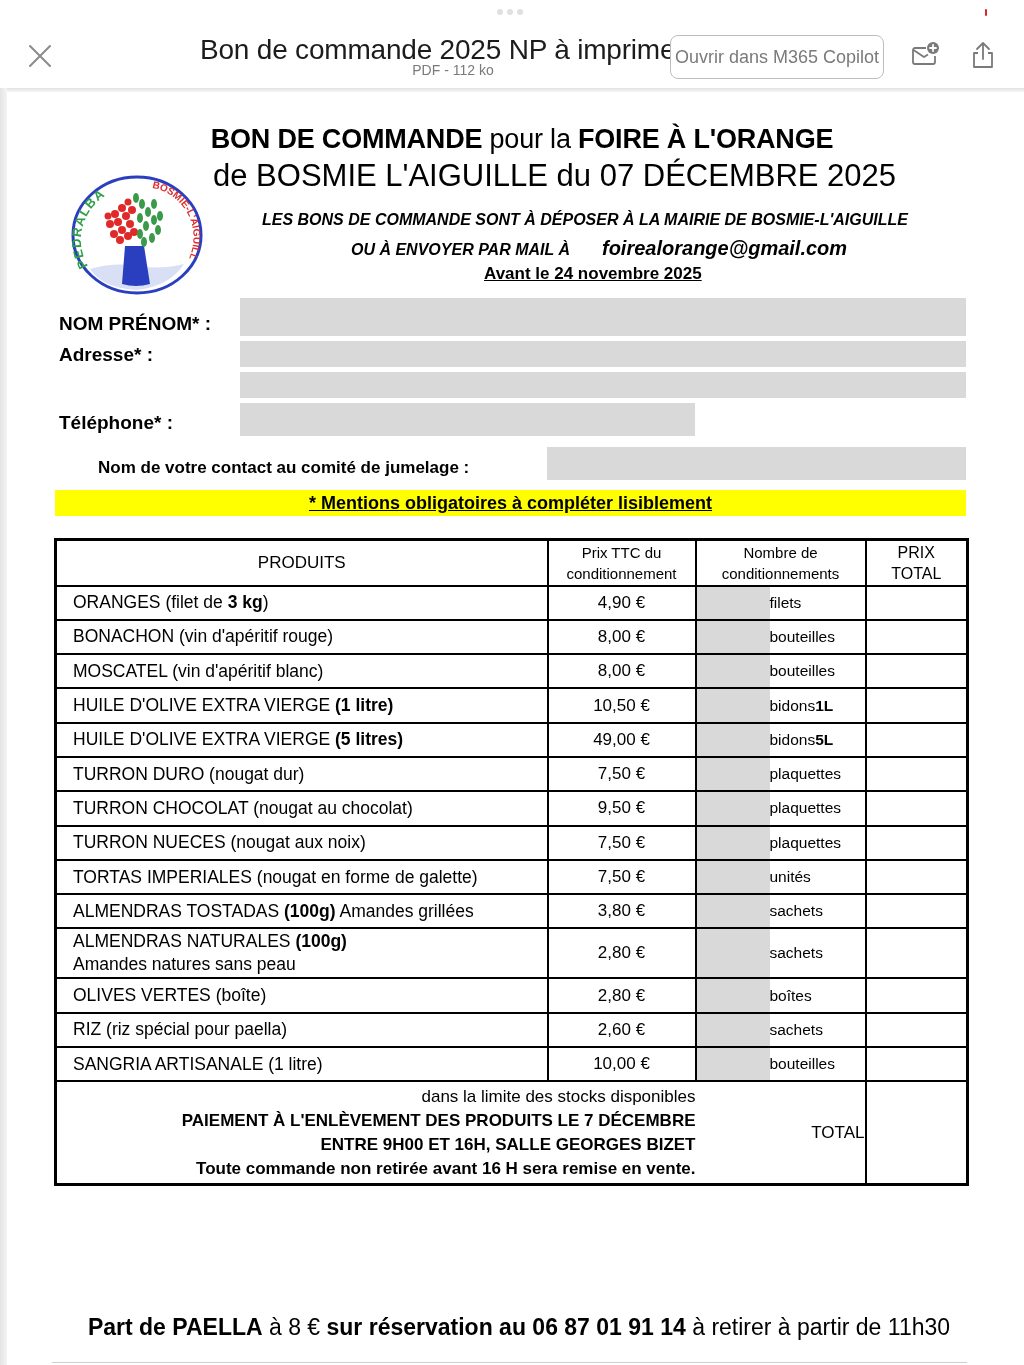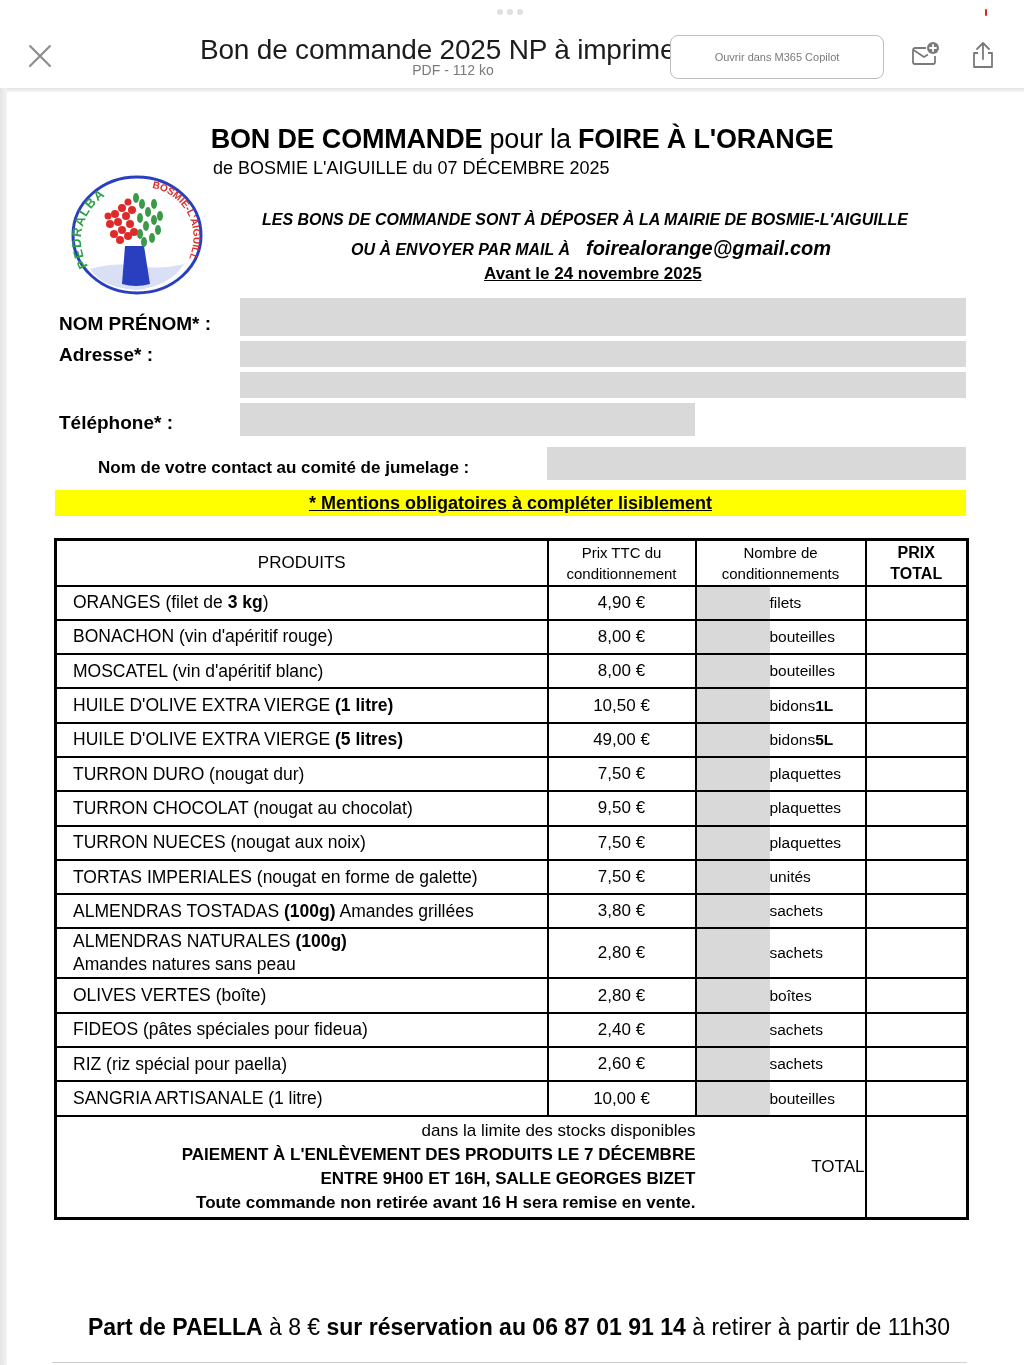--- a/index.html
+++ b/index.html
@@ -7,39 +7,39 @@
   body { position: relative; font-family: "Liberation Sans", sans-serif; color: #000; }
 
   
   .topbar { position: absolute; left: 0; top: 0; width: 1024px; height: 88px; background: #ffffff; }
   .grabber { position: absolute; left: 497px; top: 9px; display: flex; gap: 4px; }
   .grabber span { width: 6px; height: 6px; border-radius: 3px; background: #e0e0e0; display: block; }
   .rec-dot { position: absolute; left: 985px; top: 9px; width: 2px; height: 7px; background: #e0261f; border-radius: 1px; }
   .close-btn { position: absolute; left: 26px; top: 42px; width: 28px; height: 28px; cursor: pointer; }
   .doc-title { position: absolute; left: 200px; width: 506px; top: 34px; font-family: "Liberation Sans", sans-serif; font-size: 28px; color: #1c1c1e; letter-spacing: -0.2px; }
   .doc-meta { position: absolute; left: 200px; width: 506px; top: 62px; text-align: center; font-size: 14px; color: #7a7a7a; }
-  .copilot-btn { position: absolute; left: 670px; top: 35px; width: 214px; height: 44px; border: 1px solid #bdbdbd; border-radius: 8px; background: #fff; font-family: "Liberation Sans", sans-serif; font-size: 11px; color: #7a7a7a; display: flex; align-items: center; justify-content: center; cursor: pointer; }
+  .copilot-btn { position: absolute; left: 670px; top: 35px; width: 214px; height: 44px; border: 1px solid #bdbdbd; border-radius: 8px; background: #fff; font-family: "Liberation Sans", sans-serif; font-size: 18px; color: #7a7a7a; display: flex; align-items: center; justify-content: center; cursor: pointer; }
   .icon-btn { position: absolute; width: 32px; height: 32px; cursor: pointer; display: flex; align-items: center; justify-content: center; }
   .mail-btn { left: 909px; top: 39px; }
   .share-btn { left: 967px; top: 39px; }
 
   
   .page-shadow-top { position: absolute; left: 0; top: 88px; width: 1024px; height: 4px; background: linear-gradient(#e2e2e2, #f6f6f6); }
   .page-shadow-left { position: absolute; left: 0; top: 88px; width: 7px; height: 1277px; background: linear-gradient(90deg, #e4e4e4, #f4f4f4); }
   .page { position: absolute; left: 7px; top: 92px; width: 1017px; height: 1273px; background: #ffffff; }
 
   .h1 { position: absolute; left: 0; width: 1024px; top: 124px; text-align: center; font-size: 27px; letter-spacing: -0.2px; padding-left: 20px; }
   .h1 b { font-weight: bold; }
-  .h2 { position: absolute; left: 213px; top: 158px; font-size: 18px; }
+  .h2 { position: absolute; left: 213px; top: 158px; font-size: 31px; }
 
   .logo { position: absolute; left: 70px; top: 174px; width: 134px; height: 122px; }
 
   .notice1 { position: absolute; left: 262px; top: 211px; font-size: 16px; font-weight: bold; font-style: italic; }
   .notice2 { position: absolute; left: 351px; top: 237px; font-size: 16px; font-weight: bold; font-style: italic; }
-  .notice2 .email { font-size: 20px; margin-left: 16px; position: relative; top: 0px; }
+  .notice2 .email { font-size: 20px; margin-left: 32px; position: relative; top: 0px; }
   .deadline { position: absolute; left: 484px; top: 264px; font-size: 17px; font-weight: bold; text-decoration: underline; }
 
   .lbl { position: absolute; font-size: 19px; font-weight: bold; }
   .fld { position: absolute; background: #d9d9d9; border: none; outline: none; font-family: "Liberation Sans", sans-serif; font-size: 16px; padding: 0 8px; }
   .contact-lbl { position: absolute; left: 98px; top: 458px; font-size: 17px; font-weight: bold; }
 
   .mentions { position: absolute; left: 55px; top: 490px; width: 911px; height: 26px; background: #ffff00; text-align: center; font-size: 18px; font-weight: bold; line-height: 26px; }
   .mentions span { text-decoration: underline; }
 
   
@@ -179,21 +179,21 @@
 <div class="mentions">
   <span>* Mentions obligatoires à compléter lisiblement</span>
 </div>
 
 <table class="tbl">
   <thead>
     <tr>
       <th class="c-prod" style="text-align:center; padding-left:0 !important; font-size:17px;"><span>PRODUITS</span></th>
       <th class="c-price"><span>Prix  TTC du</span><br><span>conditionnement</span></th>
       <th class="c-qty"><span>Nombre  de</span><br><span>conditionnements</span></th>
-      <th class="c-total" style="font-weight:bold; font-size:16px;"><span>PRIX</span><br><span>TOTAL</span></th>
+      <th class="c-total" style="font-weight:normal; font-size:16px;"><span>PRIX</span><br><span>TOTAL</span></th>
     </tr>
   </thead>
   <tbody id="rows">
       <tr>
         <td class="c-prod"><span>ORANGES  (filet de </span><b>3 kg</b><span>)</span></td>
         <td class="c-price">4,90 €</td>
         <td class="c-qty">
           <div class="qty-wrap">
             <input class="qty-in" value="" style="">
             <span class="unit">
@@ -345,34 +345,20 @@
         <td class="c-total"></td>
       </tr>
       <tr>
         <td class="c-prod"><span>OLIVES VERTES   (boîte)</span><b></b><span></span></td>
         <td class="c-price">2,80 €</td>
         <td class="c-qty">
           <div class="qty-wrap">
             <input class="qty-in" value="" style="">
             <span class="unit">
               <span>boîtes</span>
-              <b></b>
-            </span>
-          </div>
-        </td>
-        <td class="c-total"></td>
-      </tr>
-      <tr>
-        <td class="c-prod"><span>FIDEOS  (pâtes spéciales pour fideua)</span><b></b><span></span></td>
-        <td class="c-price">2,40 €</td>
-        <td class="c-qty">
-          <div class="qty-wrap">
-            <input class="qty-in" value="" style="">
-            <span class="unit">
-              <span>sachets</span>
               <b></b>
             </span>
           </div>
         </td>
         <td class="c-total"></td>
       </tr>
       <tr>
         <td class="c-prod"><span>RIZ  (riz spécial pour paella)</span><b></b><span></span></td>
         <td class="c-price">2,60 €</td>
         <td class="c-qty">

